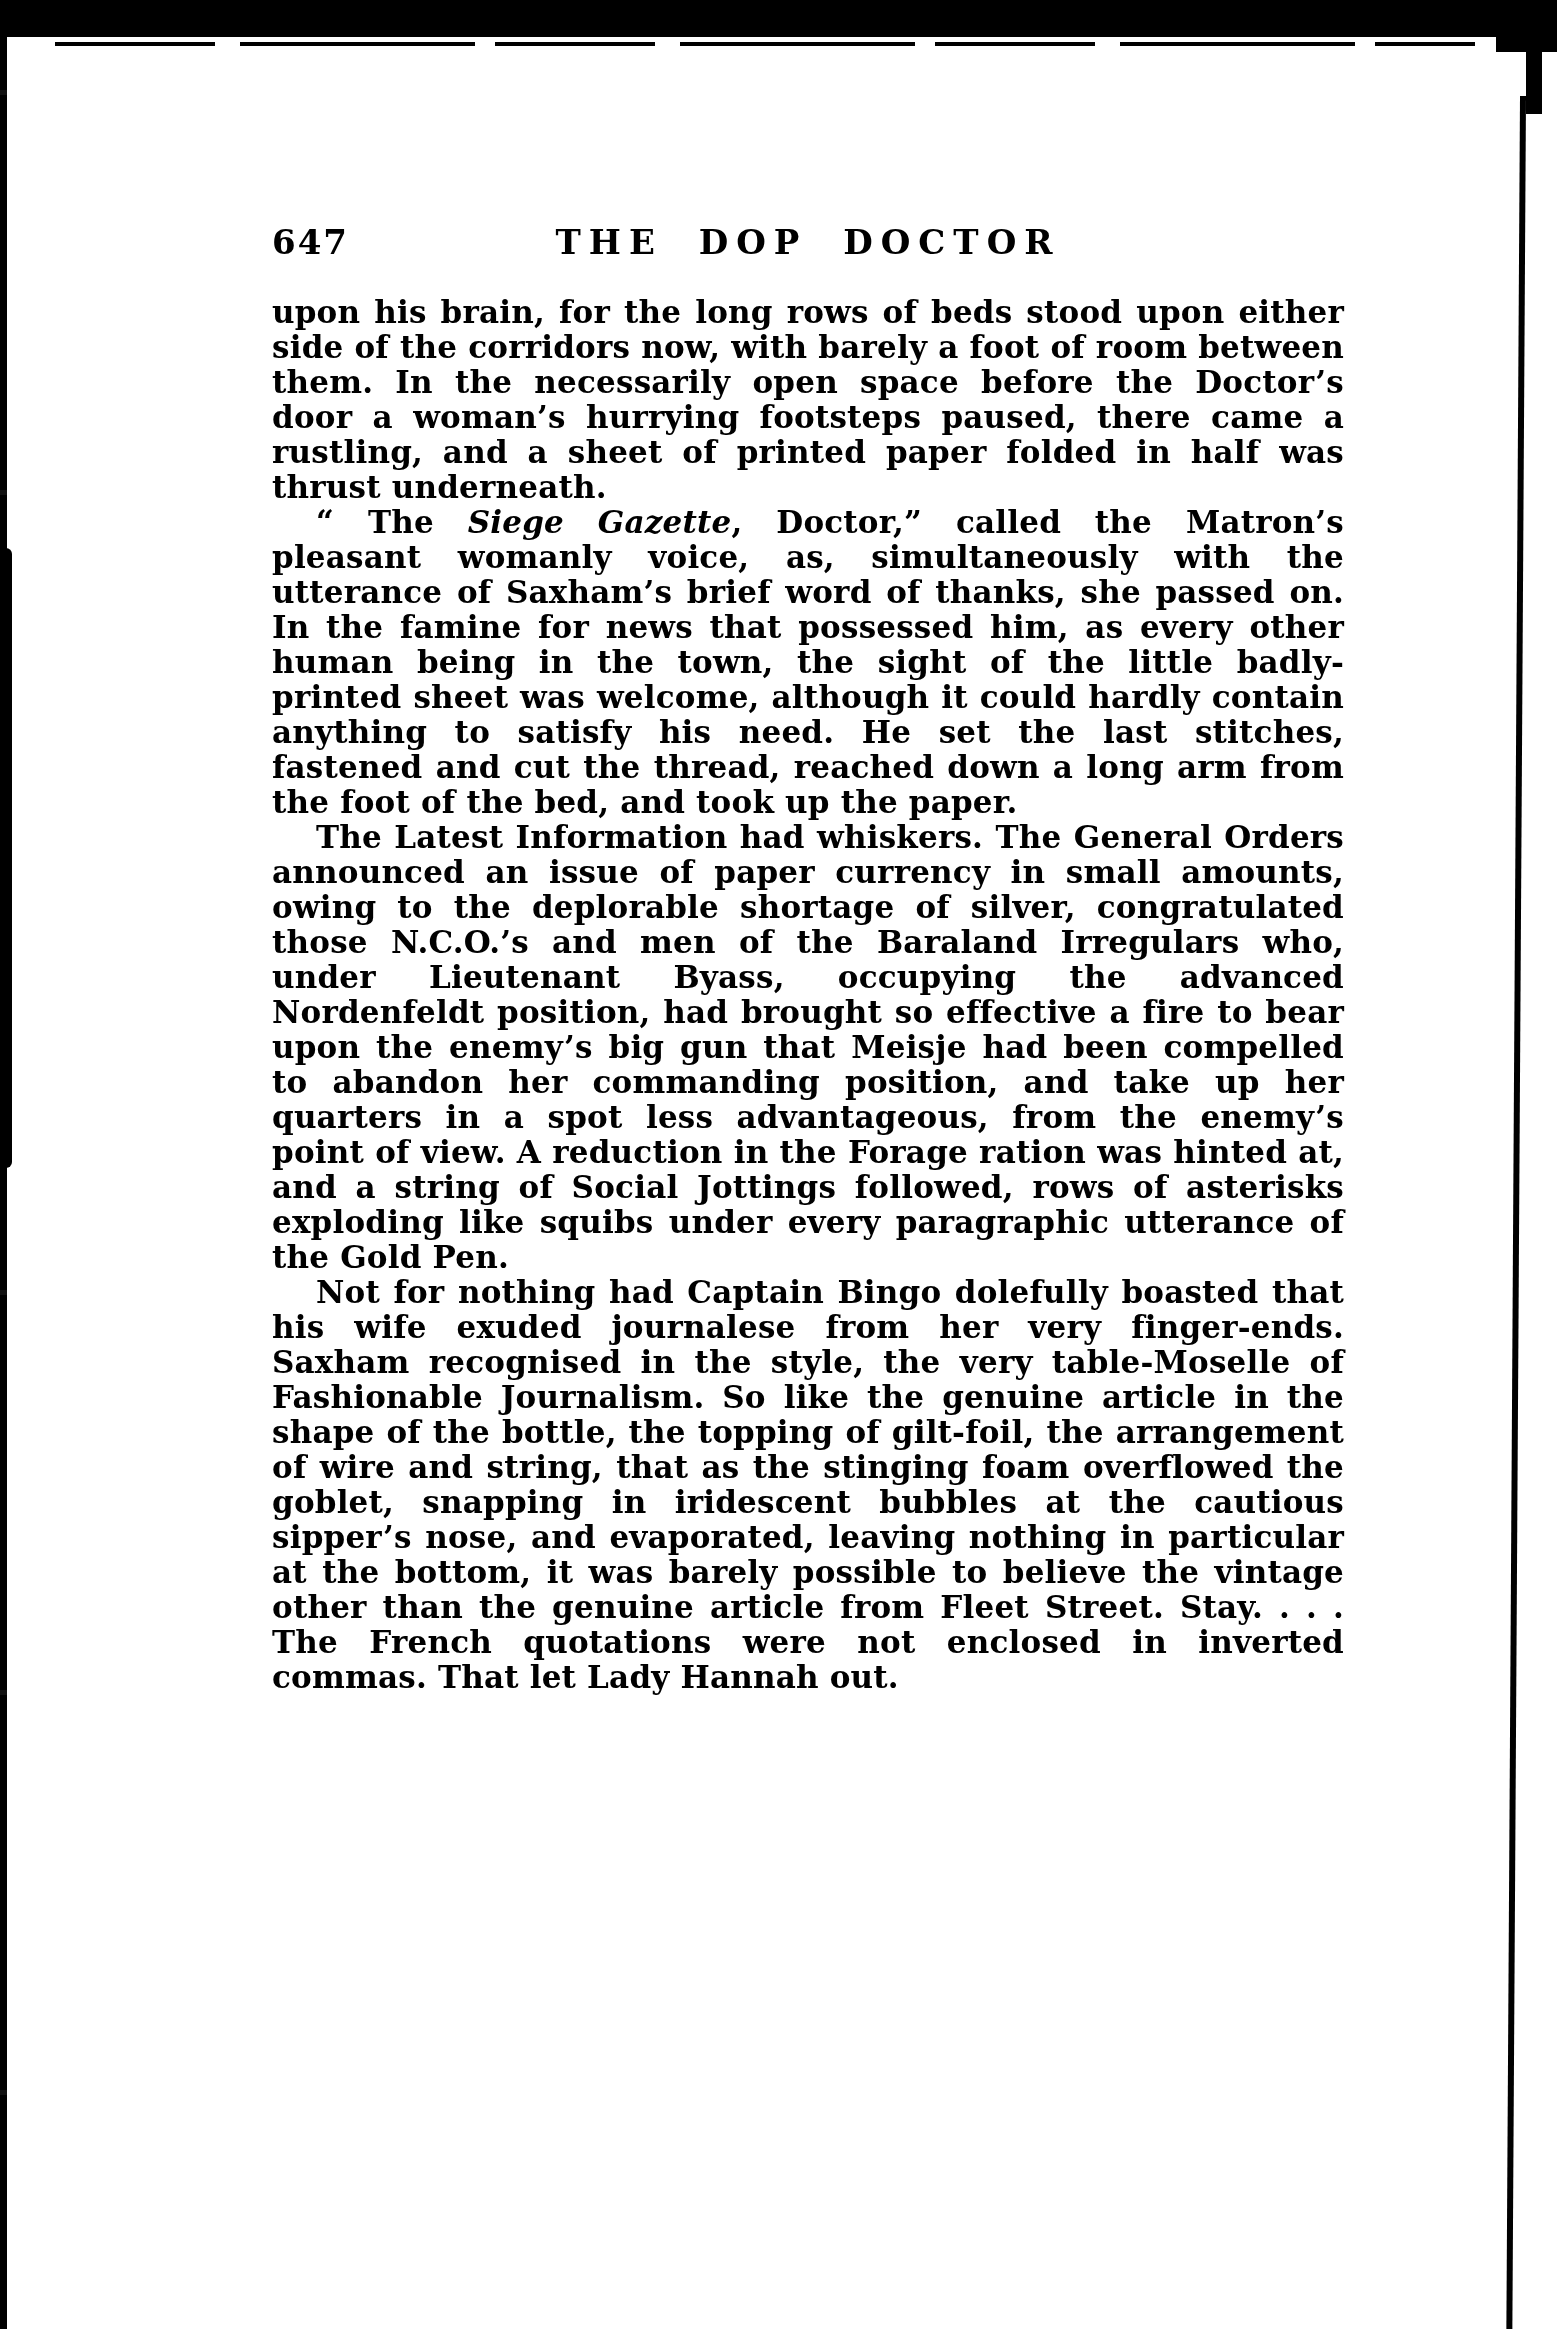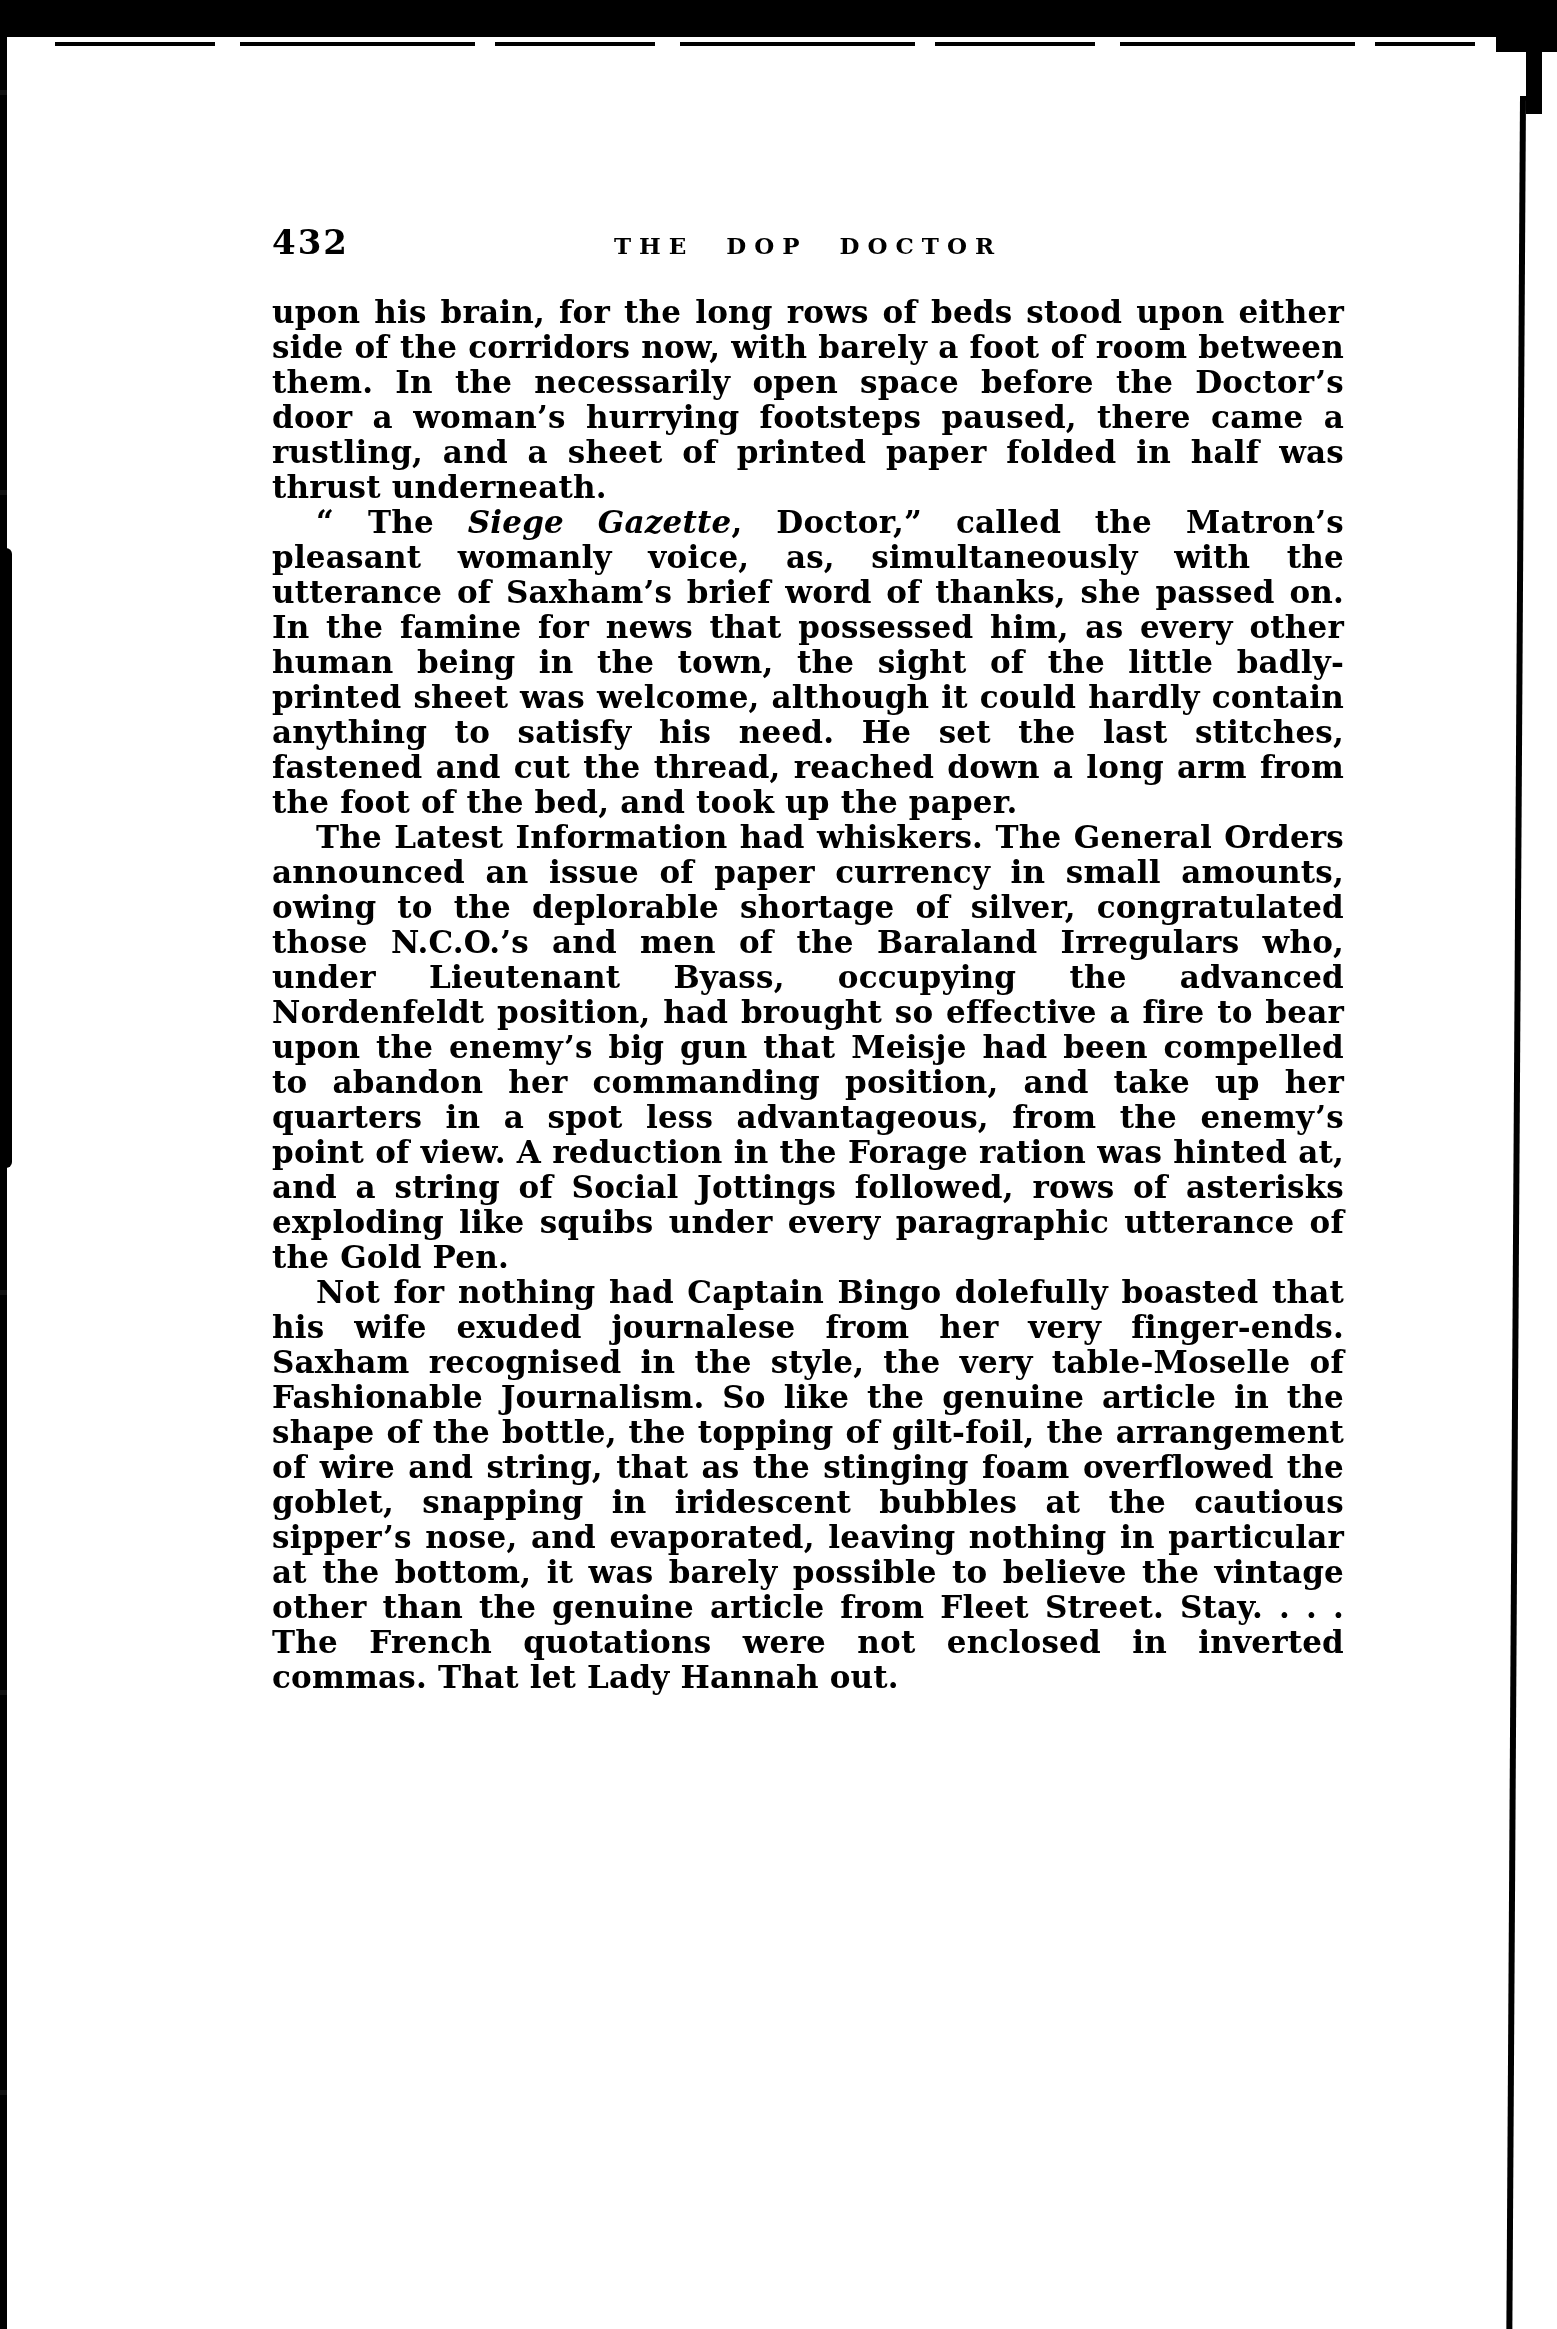--- a/index.html
+++ b/index.html
@@ -68,21 +68,21 @@
     align-items: baseline;
     margin-bottom: 33px;
     font-weight: bold;
   }
   .pagenum {
     font-size: 34px;
     justify-self: start;
     letter-spacing: 2px;
   }
   .running-title {
-    font-size: 23px;
+    font-size: 34px;
     letter-spacing: 8px;
     word-spacing: 16px;
     justify-self: center;
     white-space: nowrap;
     text-align: right;
   }
   .para {
     margin: 0;
     font-size: 31px;
     font-weight: bold;
@@ -104,21 +104,21 @@
   <div class="scan-edge-left"></div>
   <div class="scan-edge-left-smudge"></div>
   <div class="scan-edge-left-fade"></div>
   <div class="scan-corner-tr"></div>
   <div class="scan-corner-tr-drip"></div>
   <div class="scan-edge-right"></div>
 
   <div class="content">
 
     <div class="page-header">
-      <span class="pagenum">432</span>
+      <span class="pagenum">647</span>
       <span class="running-title">THE DOP DOCTOR</span>
       <span></span>
     </div>
 
     <p class="para no-indent"><span>upon his brain, for the long rows of beds stood upon either side of the corridors now, with barely a foot of room between them.  In the necessarily open space before the Doctor’s door a woman’s hurrying footsteps paused, there came a rustling, and a sheet of printed paper folded in half was thrust underneath.</span></p>
 
     <p class="para"><span>“ The </span><span class="work-title">Siege Gazette</span><span>, Doctor,” called the Matron’s pleasant womanly voice, as, simultaneously with the utterance of Saxham’s brief word of thanks, she passed on.  In the famine for news that possessed him, as every other human being in the town, the sight of the little badly-printed sheet was welcome, although it could hardly contain anything to satisfy his need.  He set the last stitches, fastened and cut the thread, reached down a long arm from the foot of the bed, and took up the paper.</span></p>
 
     <p class="para"><span>The Latest Information had whiskers.  The General Orders announced an issue of paper currency in small amounts, owing to the deplorable shortage of silver, congratulated those N.C.O.’s and men of the Baraland Irregulars who, under Lieutenant Byass, occupying the advanced Nordenfeldt position, had brought so effective a fire to bear upon the enemy’s big gun that Meisje had been compelled to abandon her commanding position, and take up her quarters in a spot less advantageous, from the enemy’s point of view.   A reduction in the Forage ration was hinted at, and a string of Social Jottings followed, rows of asterisks exploding like squibs under every paragraphic utterance of the Gold Pen.</span></p>
 

